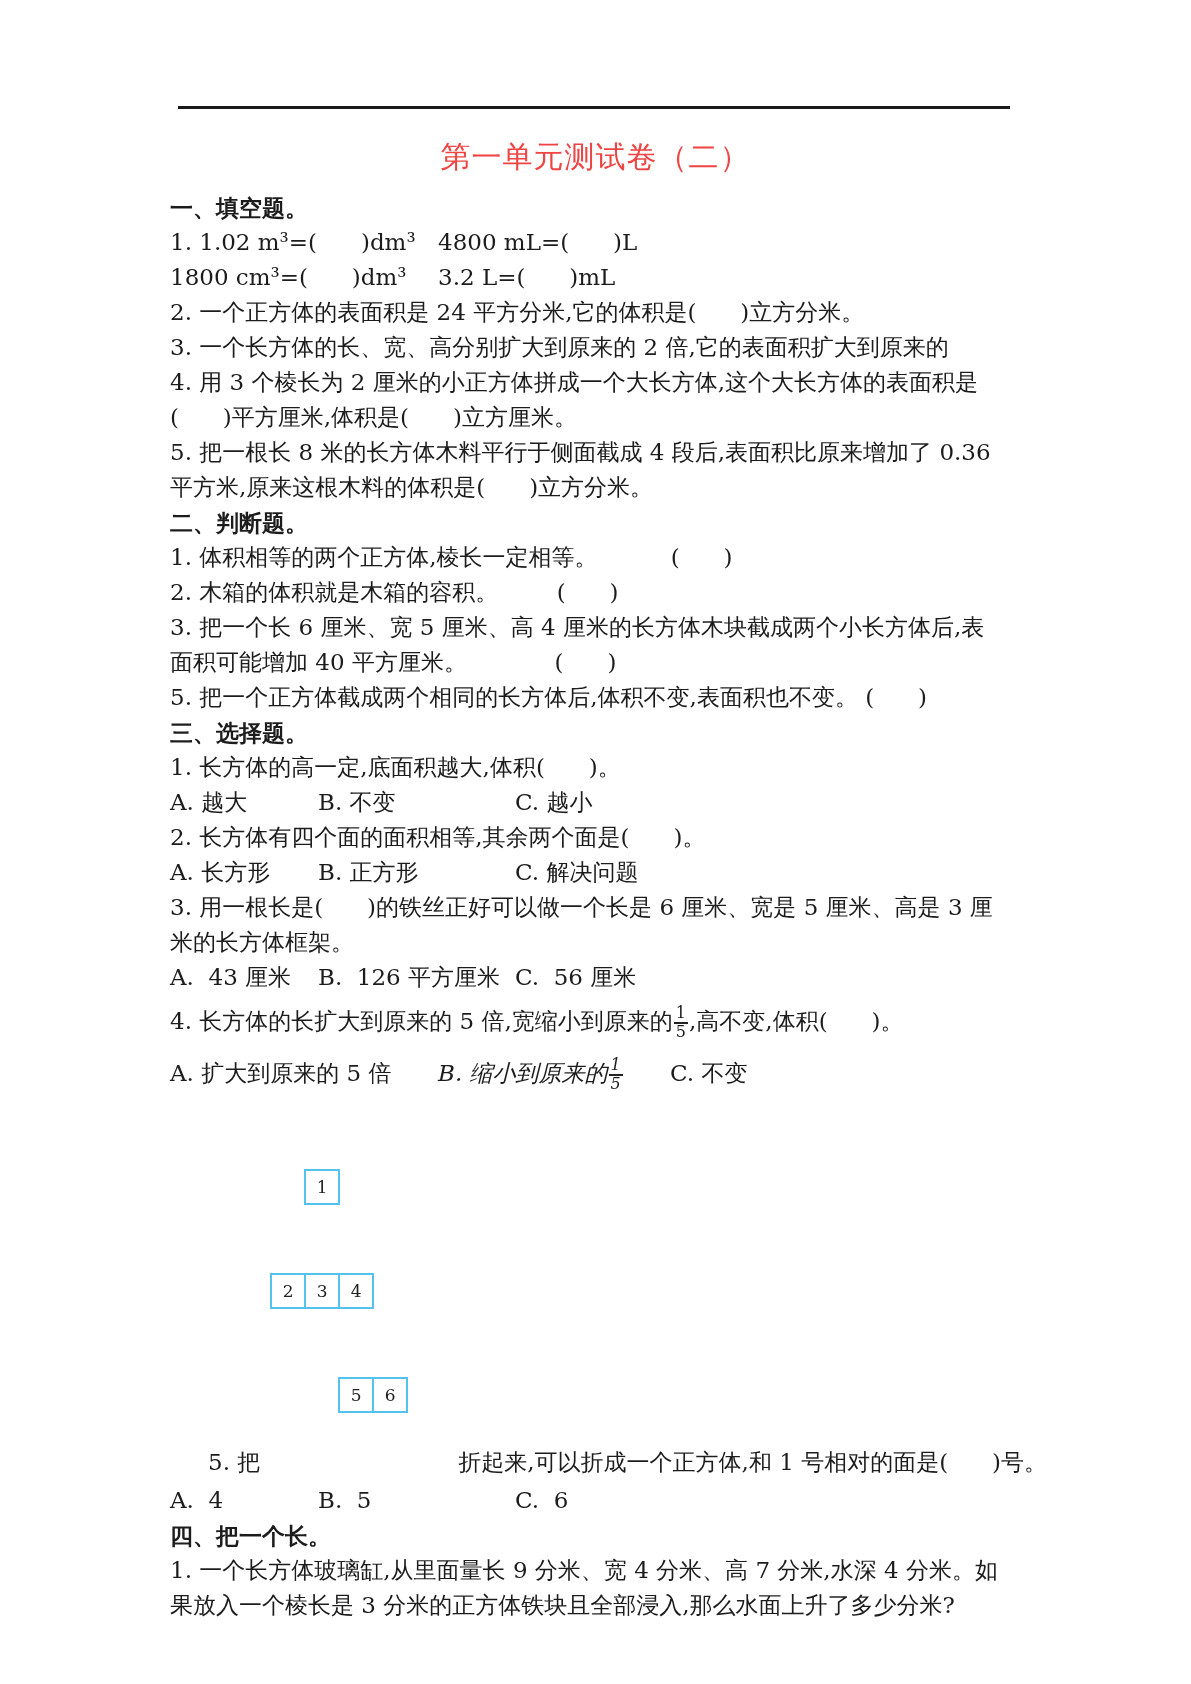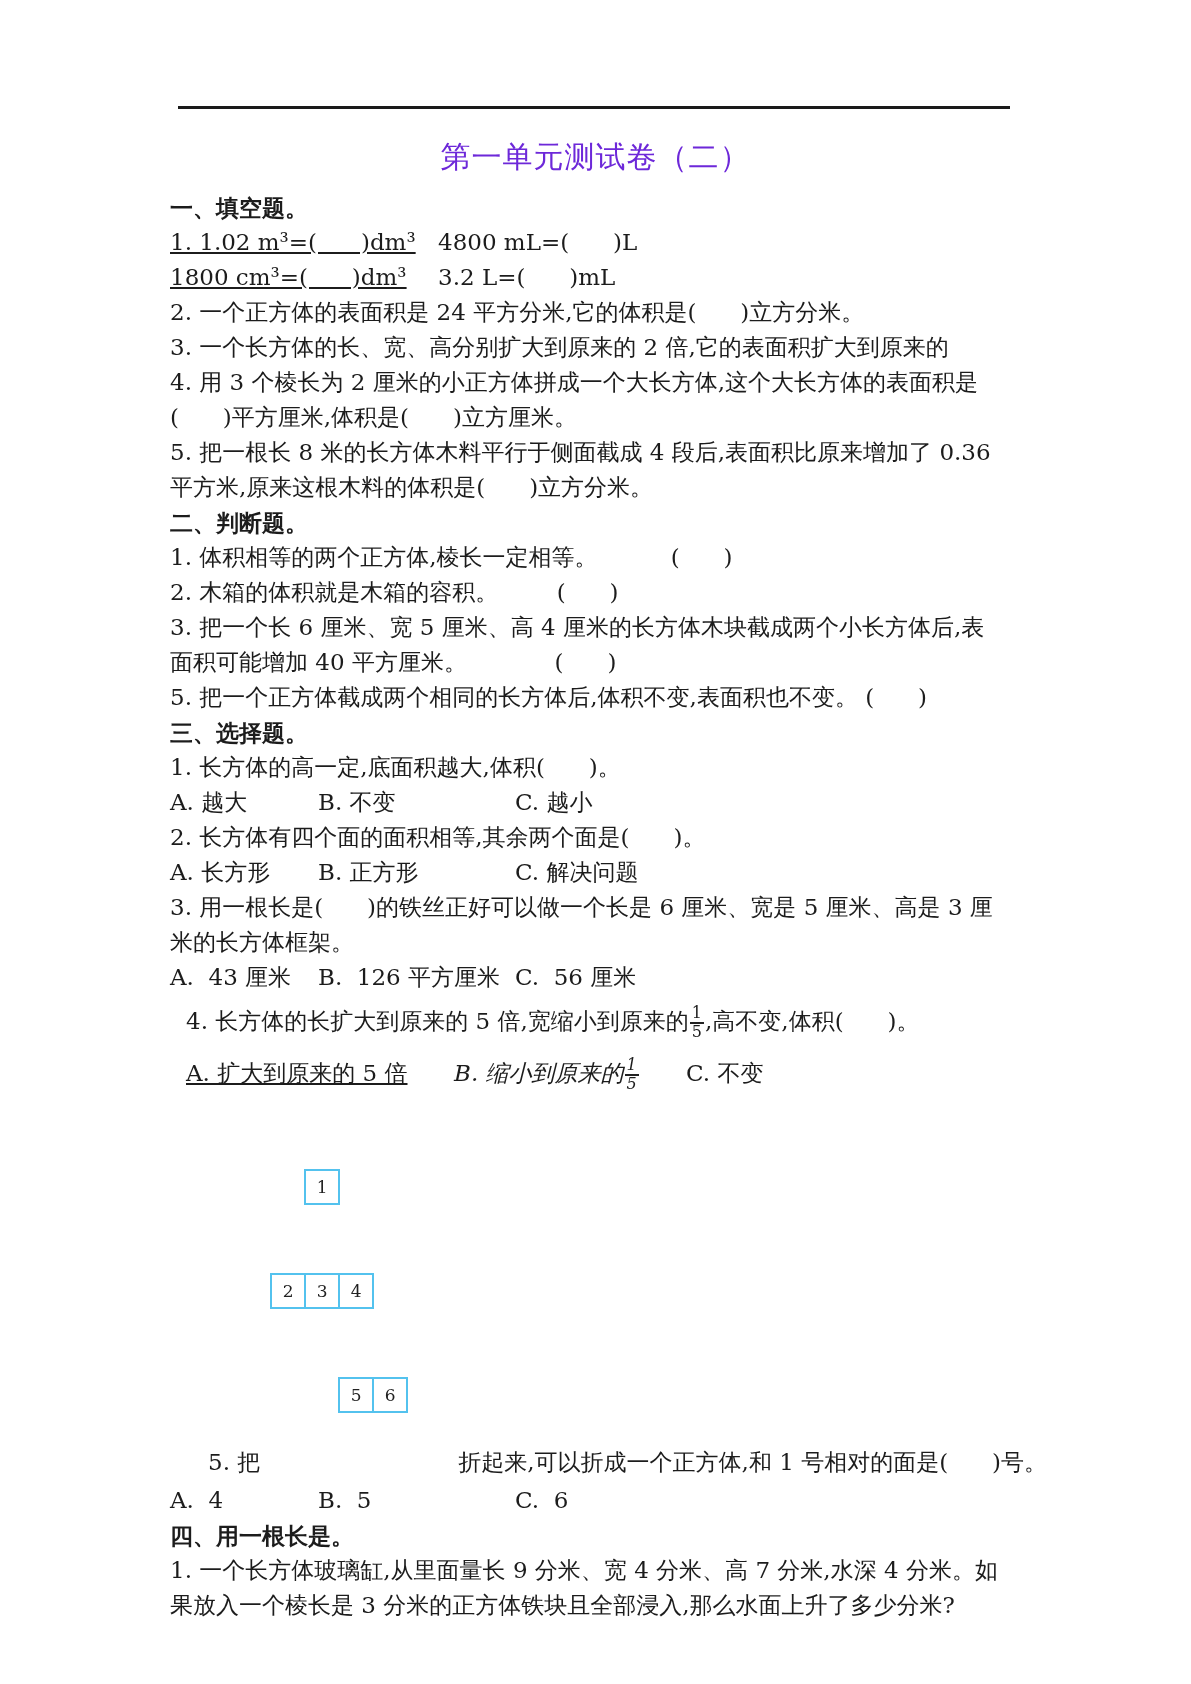--- a/index.html
+++ b/index.html
@@ -4,33 +4,33 @@
 <style>
   html, body { margin:0; padding:0; }
   body {
     width:1191px; height:1684px; background:#ffffff; overflow:hidden;
     color:#1c1c1c;
   }
   .rule { height:3px; background:#1a1a1a; margin:106px 181px 0 178px; }
   .title {
     text-align:center; margin-top:26px; line-height:44px;
     font-family:"Liberation Serif","DejaVu Serif",serif;
-    font-size:30px; letter-spacing:1px; color:#6d28d9;
+    font-size:30px; letter-spacing:1px; color:#ef4444;
   }
   .content { margin-top:11px; padding-left:170px; }
   .line {
     font-family:"DejaVu Serif","Liberation Serif",sans-serif;
     font-size:23px; line-height:35px; white-space:pre; color:#1c1c1c;
   }
   .sec { font-weight:bold; }
-  .tall { line-height:52px;margin-left:16px; }
+  .tall { line-height:52px; }
   .opt { display:inline-block; }
   .w1 { width:148px; }
   .w2 { width:197px; }
-  .optA { display:inline-block; width:268px;text-decoration:underline; }
+  .optA { display:inline-block; width:268px; }
   .optB { display:inline-block; width:232px;font-style:italic; }
   .frac {
     display:inline-flex; flex-direction:column; align-items:center;
     vertical-align:middle; line-height:1.05; font-size:16px; padding:0 1px;
   }
   .frac .num { padding:0 2px; }
   .frac .den { border-top:2px solid #222; padding:0 2px; }
   .q5line { display:flex; align-items:flex-end; }
   .q5line .txt { padding-bottom:3px; flex:none;margin-left:38px; }
   .net { display:inline-block; flex:none; margin:0 12px 0 10px; }
@@ -88,17 +88,17 @@
     <span class="txt">5. 把</span>
     <span class="net">
       <span class="net-row r1"><span class="net-cell">1</span></span>
       <span class="net-row r2"><span class="net-cell">2</span><span class="net-cell">3</span><span class="net-cell">4</span></span>
       <span class="net-row r3"><span class="net-cell">5</span><span class="net-cell">6</span></span>
     </span>
     <span class="txt">折起来,可以折成一个正方体,和 1 号相对的面是(      )号。</span>
   </div>
   <div class="line"><span class="opt w1">A.  4</span><span class="opt w2">B.  5</span><span class="opt">C.  6</span></div>
 
-  <div class="line sec">四、用一根长是。</div>
+  <div class="line sec">四、把一个长。</div>
   <div class="line">1. 一个长方体玻璃缸,从里面量长 9 分米、宽 4 分米、高 7 分米,水深 4 分米。如</div>
   <div class="line">果放入一个棱长是 3 分米的正方体铁块且全部浸入,那么水面上升了多少分米?</div>
 
 </div>
 
 </body></html>

